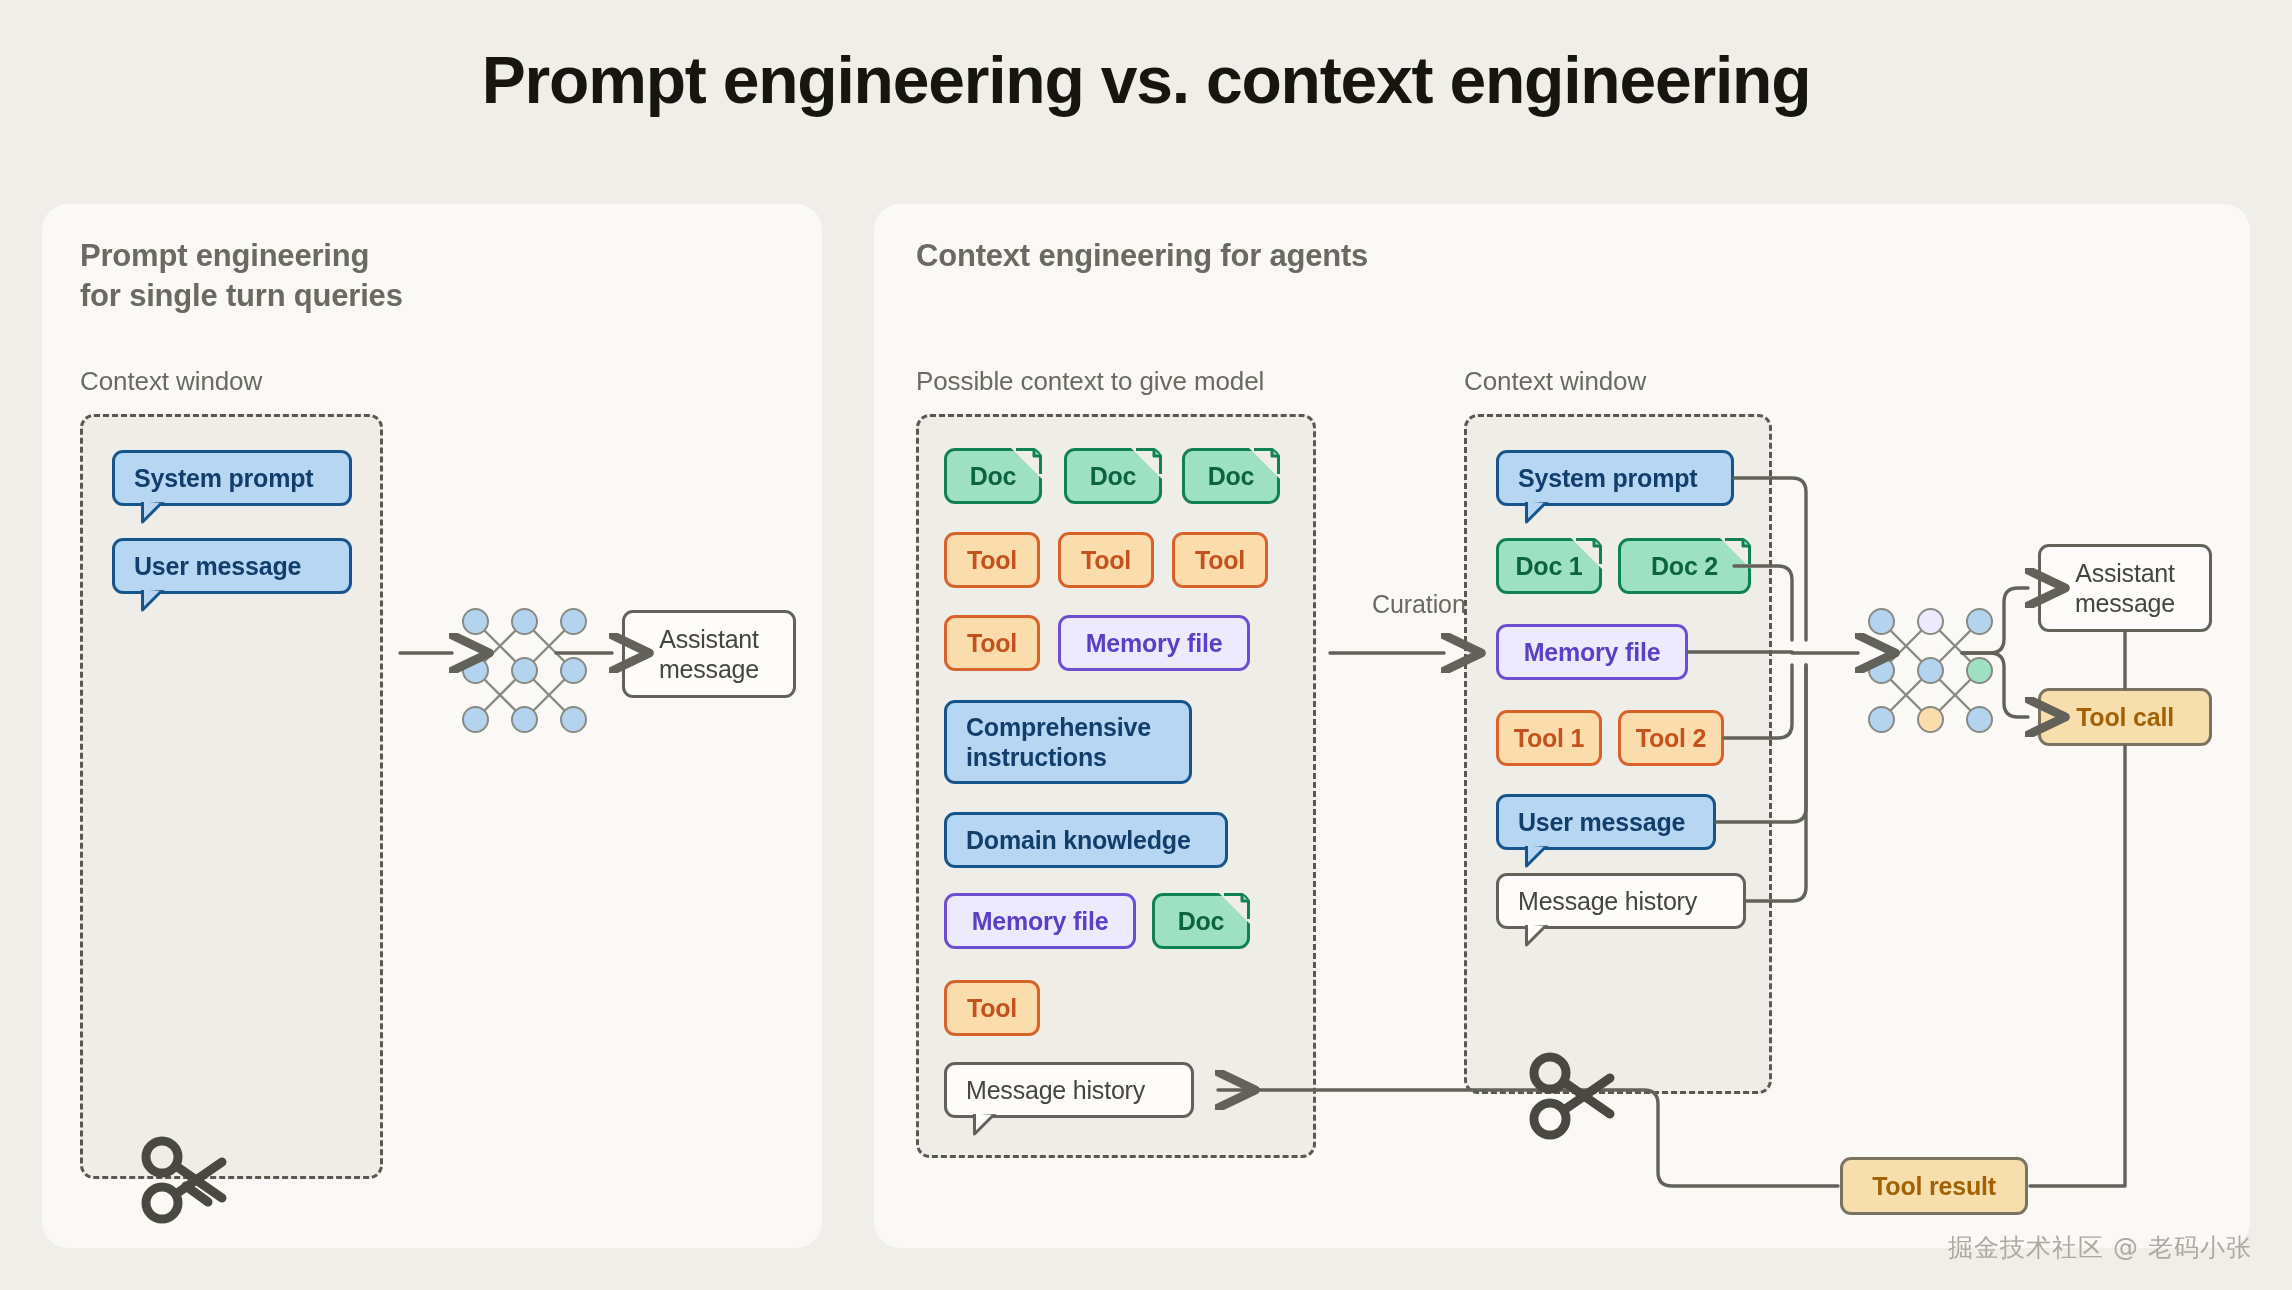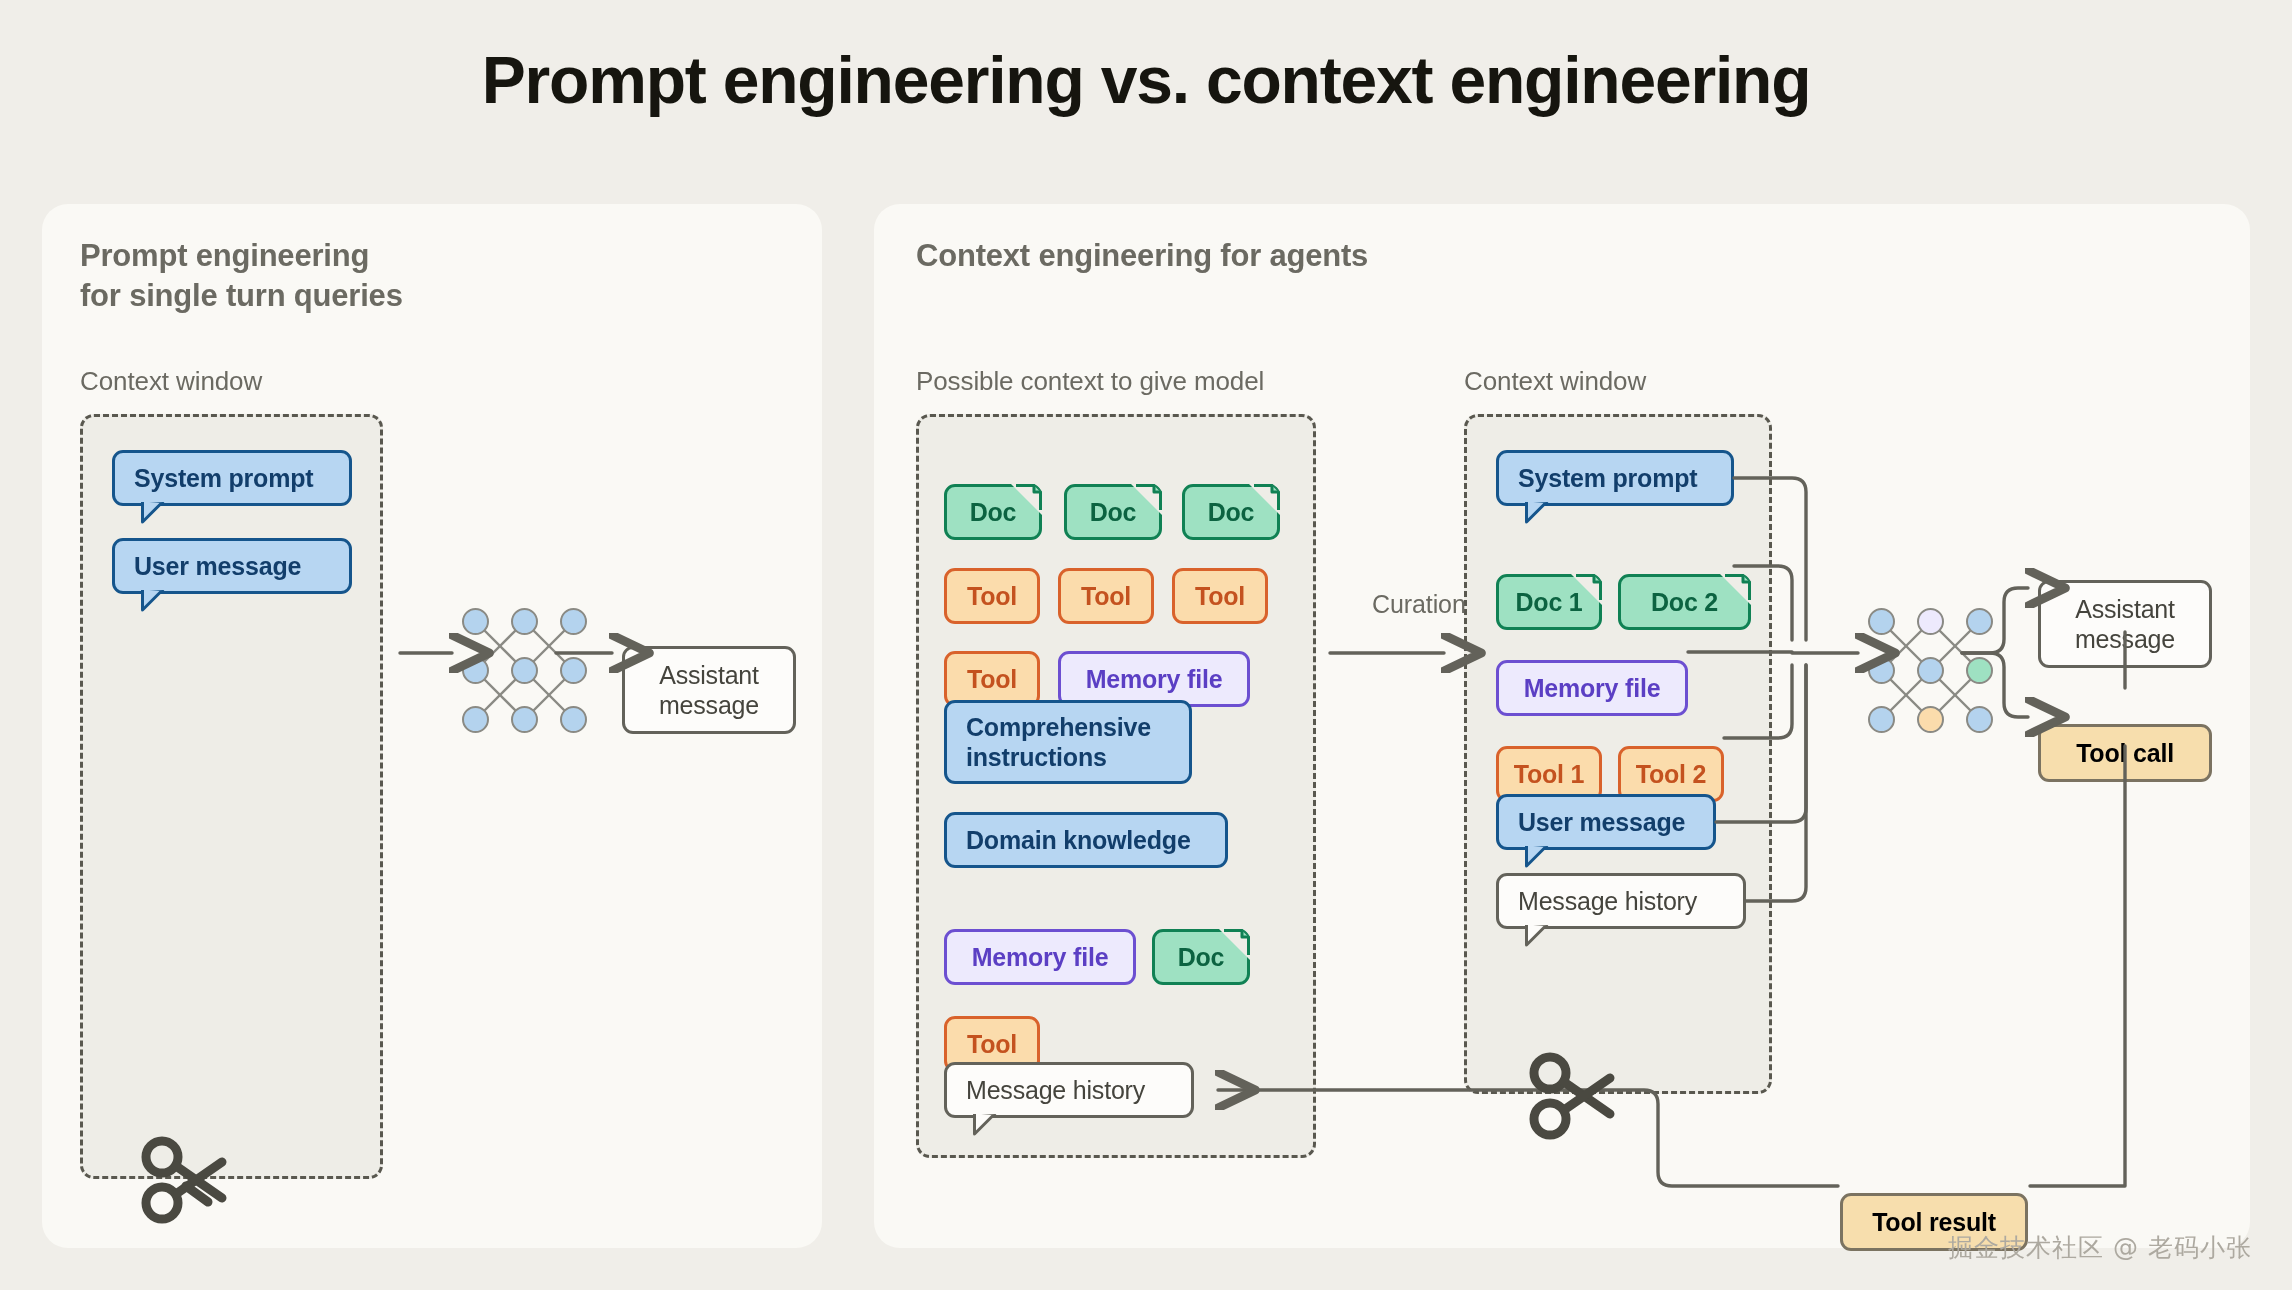--- a/index.html
+++ b/index.html
@@ -52,29 +52,29 @@
 
   
   .chip{
     position:absolute;box-sizing:border-box;
     border-radius:11px;border:3px solid #000;
     display:flex;align-items:center;
     font-size:25px;font-weight:bold;
     letter-spacing:-0.2px;
     padding-left:19px;padding-right:19px;
   }
-  .chip.center{justify-content:center;padding-left:10px;padding-right:10px;margin-top:36px;}
+  .chip.center{justify-content:center;padding-left:10px;padding-right:10px;}
   .chip .lbl{white-space:pre-line;line-height:1.22;}
 
   .c-blue  {background:#B7D6F2;border-color:#15558C;color:#123E6B;}
   .c-green {background:#9EE1C2;border-color:#108154;color:#0C6341;}
   .c-orange{background:#FBDCAC;border-color:#D9622B;color:#C4521F;}
   .c-purple{background:#EDEAFD;border-color:#6C4FD1;color:#5B3FC4;}
   .c-white {background:#FDFCFA;border-color:#63625A;color:#45443D;}
-  .c-tan   {background:#F7DEAD;border-color:#7B7361;color:#000000;}
+  .c-tan   {background:#F7DEAD;border-color:#7B7361;color:#a16207;}
 
   
   .bubble{position:absolute;}
   .bubble .tailwrap{position:absolute;left:26px;bottom:-23px;width:44px;height:26px;overflow:visible;}
 
   
   .doc-fold{position:absolute;right:-3px;top:-3px;width:31px;height:31px;}
 
   
   svg.overlay{position:absolute;left:0;top:0;width:2292px;height:1290px;pointer-events:none;}

